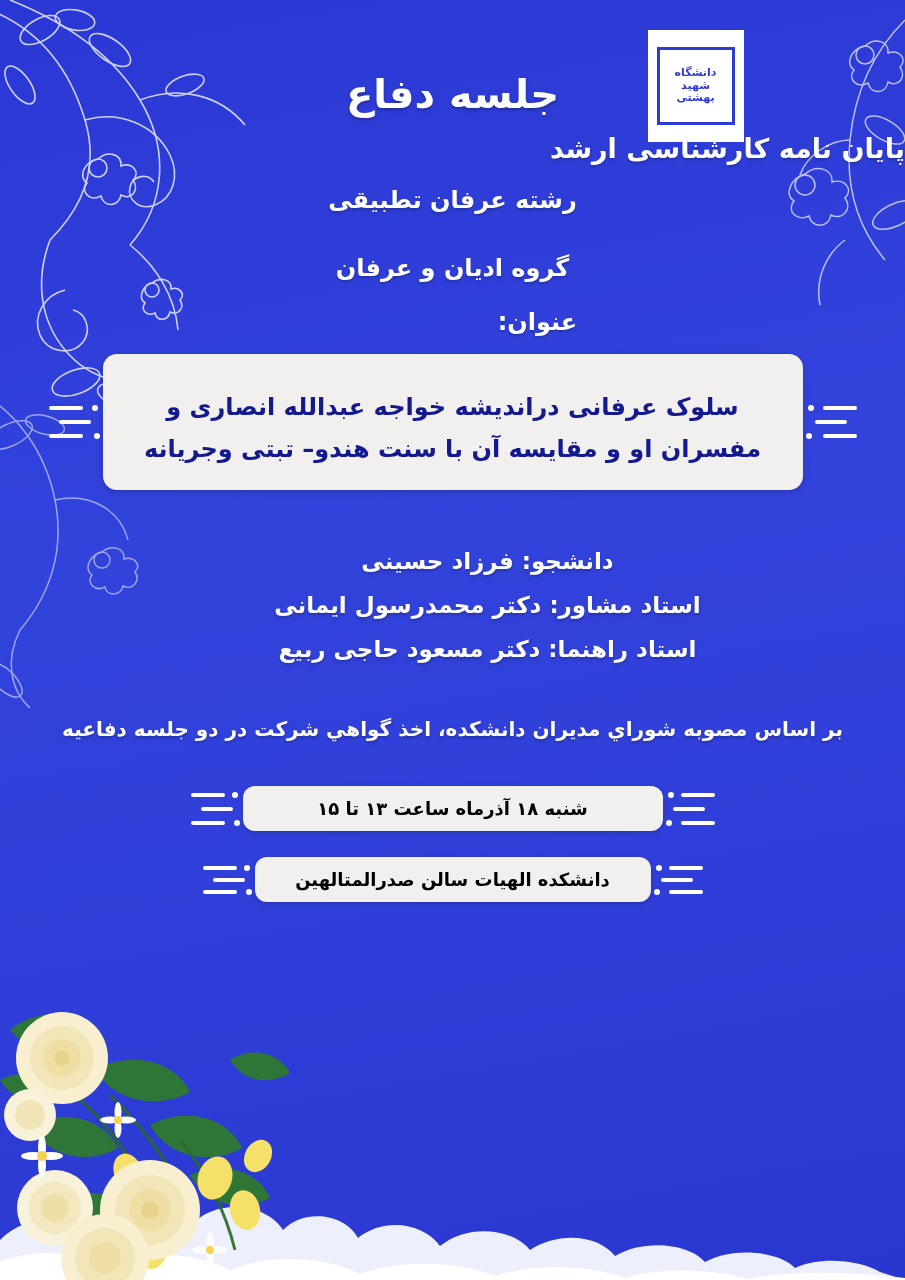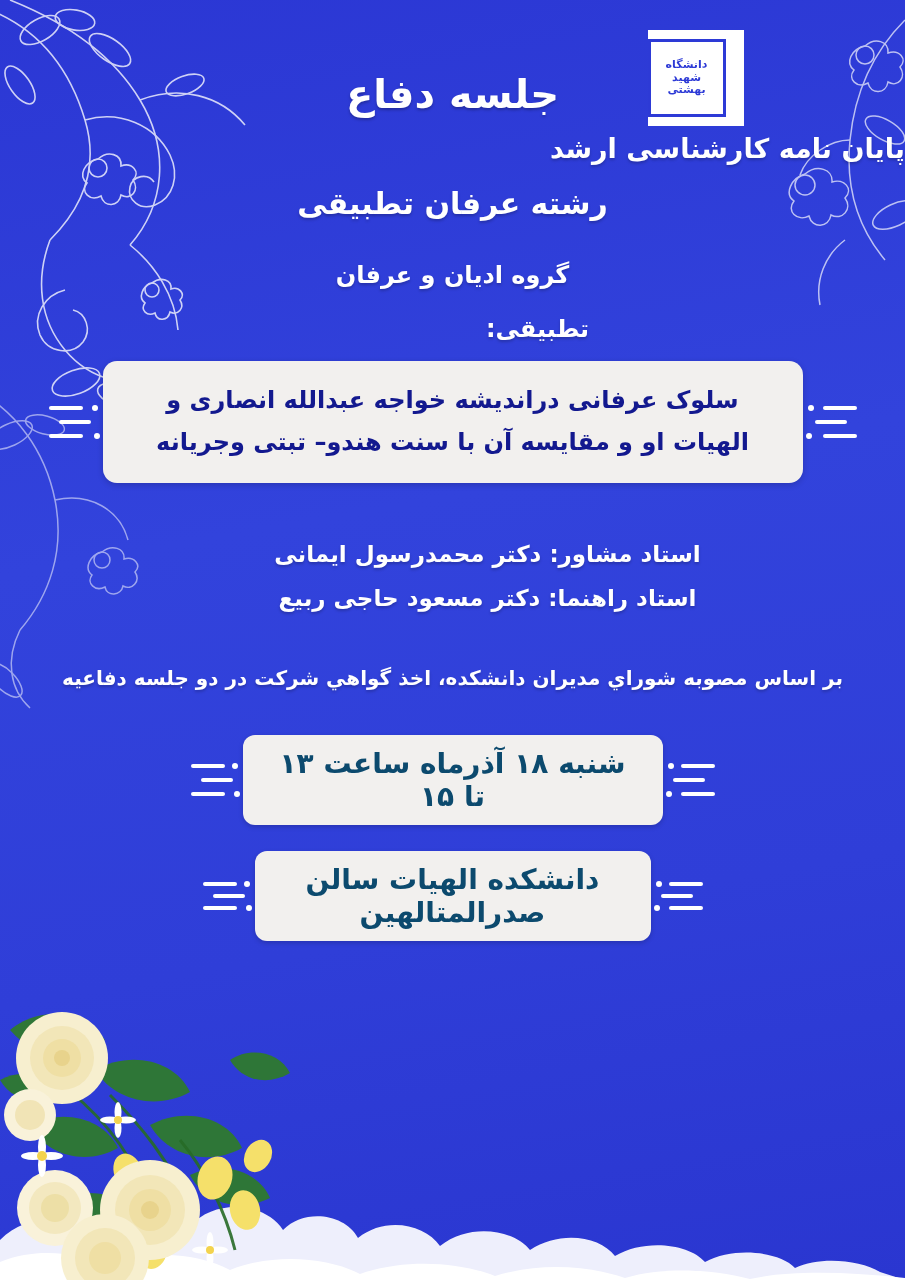--- a/index.html
+++ b/index.html
@@ -48,25 +48,25 @@
     height: 370px;
   }
 
   
   .logo {
     position: absolute;
     top: 30px;
     left: 50%;
     margin-left: 195px;
     width: 96px;
-    height: 96px;
+    height: 112px;
     background: #ffffff;
     display: flex;
     align-items: center;
-    justify-content: flex-end;
+    justify-content: center;
   }
   .logo-inner {
     width: 78px;
     height: 78px;
     border: 3px solid #2d3ad6;
     color: #2d3ad6;
     font-size: 11px;
     line-height: 1.15;
     font-weight: bold;
     display: flex;
@@ -95,21 +95,21 @@
   }
   .h-sub1 {
     margin-top: 16px;
     font-size: 27px;
     font-weight: bold;
     text-shadow: 0 2px 3px rgba(0,0,0,.22);
     text-align: right;
   }
   .h-sub2 {
     margin-top: 22px;
-    font-size: 30px;
+    font-size: 24px;
     font-weight: bold;
     text-shadow: 0 2px 3px rgba(0,0,0,.22);
   }
   .h-sub3 {
     margin-top: 40px;
     font-size: 24px;
     font-weight: bold;
     text-shadow: 0 2px 3px rgba(0,0,0,.22);
   }
   .h-label {
@@ -123,21 +123,21 @@
   
   .plaque-wrap {
     position: relative;
     margin: 18px auto 0;
     width: 700px;
   }
   .plaque {
     position: relative;
     background: #f2f0ee;
     border-radius: 14px;
-    padding: 18px 34px 20px;
+    padding: 32px 34px 20px;
     color: #13198f;
     font-size: 24px;
     font-weight: bold;
     line-height: 1.75;
     box-shadow: 0 2px 6px rgba(0,0,0,.18);
   }
   .plaque .line { display: block; }
   .tick-left, .tick-right {
     position: absolute;
     top: 50%;
@@ -174,22 +174,22 @@
   .chip-wrap {
     position: relative;
     margin: 36px auto 0;
     width: 420px;
   }
   .chip-wrap.narrow { width: 396px; margin-top: 26px; }
   .chip {
     position: relative;
     background: #f2f0ee;
     border-radius: 12px;
-    color: #0c4a6e;
-    font-size: 28px;
+    color: #000000;
+    font-size: 18px;
     font-weight: bold;
     padding: 12px 22px;
     box-shadow: 0 2px 5px rgba(0,0,0,.18);
   }
 </style>
 </head>
 <body>
 
 <div class="poster">
 
@@ -246,44 +246,45 @@
   <div class="logo">
     <div class="logo-inner">دانشگاه شهید بهشتی</div>
   </div>
 
   <div class="content">
 
     <div class="h-main">جلسه دفاع</div>
     <div class="h-sub1">پایان نامه کارشناسی ارشد</div>
     <div class="h-sub2">رشته عرفان تطبیقی</div>
     <div class="h-sub3">گروه ادیان و عرفان</div>
-    <div class="h-label">تطبیقی:</div>
+    <div class="h-label">عنوان:</div>
 
     <div class="plaque-wrap">
       <svg class="tick-left" viewBox="0 0 60 56" fill="none" stroke="#ffffff" stroke-width="4" stroke-linecap="round">
         <path d="M6 14 L36 14"></path>
         <path d="M16 28 L44 28"></path>
         <path d="M6 42 L36 42"></path>
         <circle cx="50" cy="14" r="3" fill="#ffffff" stroke="none"></circle>
         <circle cx="52" cy="42" r="3" fill="#ffffff" stroke="none"></circle>
       </svg>
       <svg class="tick-right" viewBox="0 0 60 56" fill="none" stroke="#ffffff" stroke-width="4" stroke-linecap="round">
         <path d="M24 14 L54 14"></path>
         <path d="M16 28 L44 28"></path>
         <path d="M24 42 L54 42"></path>
         <circle cx="10" cy="14" r="3" fill="#ffffff" stroke="none"></circle>
         <circle cx="8" cy="42" r="3" fill="#ffffff" stroke="none"></circle>
       </svg>
       <div class="plaque">
         <span class="line">سلوک عرفانی دراندیشه خواجه عبدالله انصاری و</span>
-        <span class="line">الهیات او و مقایسه آن با سنت هندو– تبتی  وجریانه</span>
+        <span class="line">مفسران او و مقایسه آن با سنت هندو– تبتی  وجریانه</span>
       </div>
     </div>
 
     <div class="people">
+      <div class="row">دانشجو: فرزاد حسینی</div>
       <div class="row">استاد مشاور: دکتر محمدرسول ایمانی</div>
       <div class="row">استاد راهنما: دکتر مسعود حاجی ربیع</div>
     </div>
 
     <div class="notice">
       <div>بر اساس مصوبه شوراي مديران دانشكده، اخذ گواهي شركت در دو جلسه دفاعيه</div>
     </div>
 
     <div class="chip-wrap">
       <svg class="tick-left" viewBox="0 0 60 56" fill="none" stroke="#ffffff" stroke-width="4" stroke-linecap="round">

